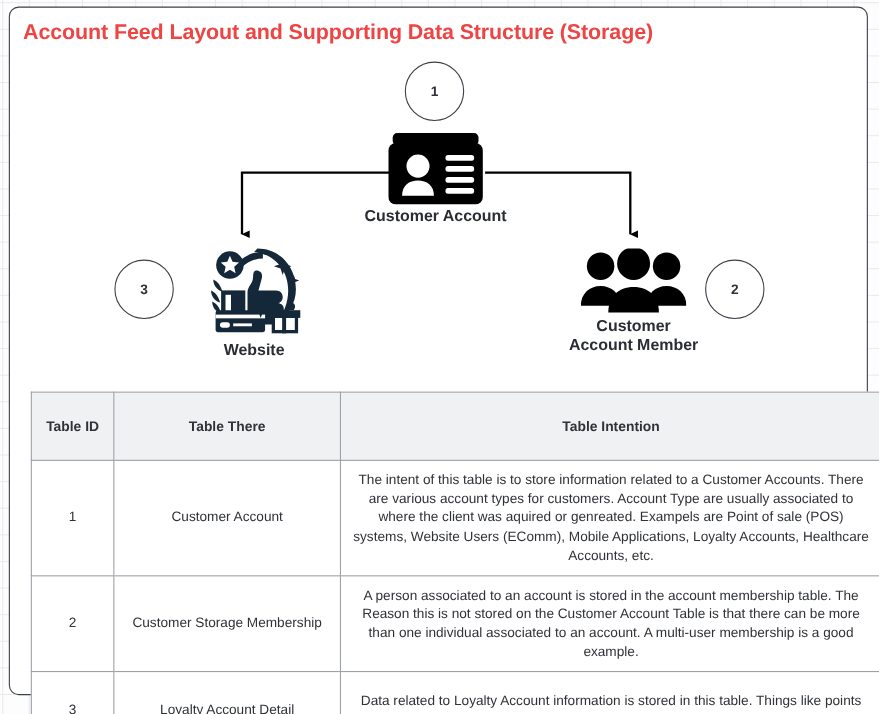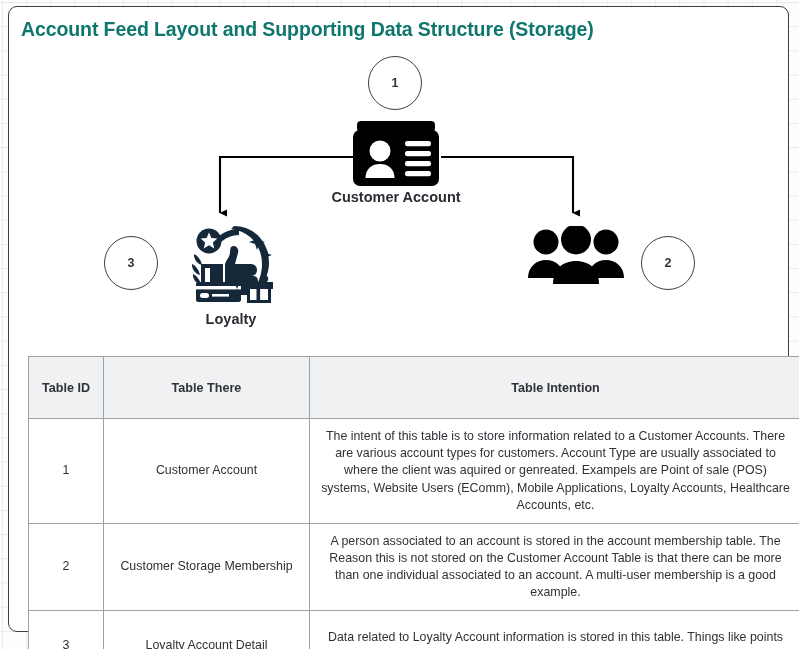--- a/index.html
+++ b/index.html
@@ -34,21 +34,21 @@
     border-radius: 9px;
   }
 
   
   .page-title {
     position: absolute;
     left: 12px;
     top: 11px;
     font-size: 19.5px;
     font-weight: bold;
-    color: #0f766e;
+    color: #ef4444;
     letter-spacing: -0.1px;
     white-space: nowrap;
   }
 
   
   .diagram {
     position: absolute;
     left: 0;
     top: 0;
     width: 781px;
@@ -213,38 +213,40 @@
             <rect x="69.5" y="62" width="3.6" height="21" fill="#15283a"></rect>
             <path d="M64,62 C61,58 64,54 67,56 C69,57.5 70,60 70,62 Z"></path>
             <path d="M80,62 C83,58 80,54 77,56 C75,57.5 74,60 74,62 Z"></path>
 
             <path d="M70,14 L72,20 L78,22 L72,24 L70,30 L68,24 L62,22 L68,20 Z"></path>
             <path d="M80,30 L81.3,33.7 L85,35 L81.3,36.3 L80,40 L78.7,36.3 L75,35 L78.7,33.7 Z"></path>
             <path d="M50,58 L51.5,62 L55.5,63.5 L51.5,65 L50,69 L48.5,65 L44.5,63.5 L48.5,62 Z"></path>
           </g>
         </svg>
       </div>
-      <div class="node-label">Loyalty</div>
+      <div class="node-label">Website</div>
     </div>
 
     <div class="badge badge-2">2</div>
 
     <div class="node node-member">
       <div class="icon-wrap">
         <svg width="96" height="60" viewBox="0 0 96 60">
           <g fill="#000000">
             <circle cx="18" cy="16" r="12.5"></circle>
             <path d="M0,52 C0,41 8,34 18,34 C28,34 36,41 36,52 Z"></path>
             <circle cx="78" cy="16" r="12.5"></circle>
             <path d="M60,52 C60,41 68,34 78,34 C88,34 96,41 96,52 Z"></path>
             <circle cx="48" cy="13.5" r="15"></circle>
             <path d="M25,58 C25,44 34,35 48,35 C62,35 71,44 71,58 Z"></path>
           </g>
         </svg>
       </div>
+      <div class="node-label">Customer
+Account Member</div>
     </div>
 
   </div>
 
   <table class="data-table">
     <thead>
       <tr>
         <th class="col-id">Table ID</th>
         <th class="col-name">Table There</th>
         <th class="col-intent">Table Intention</th>

